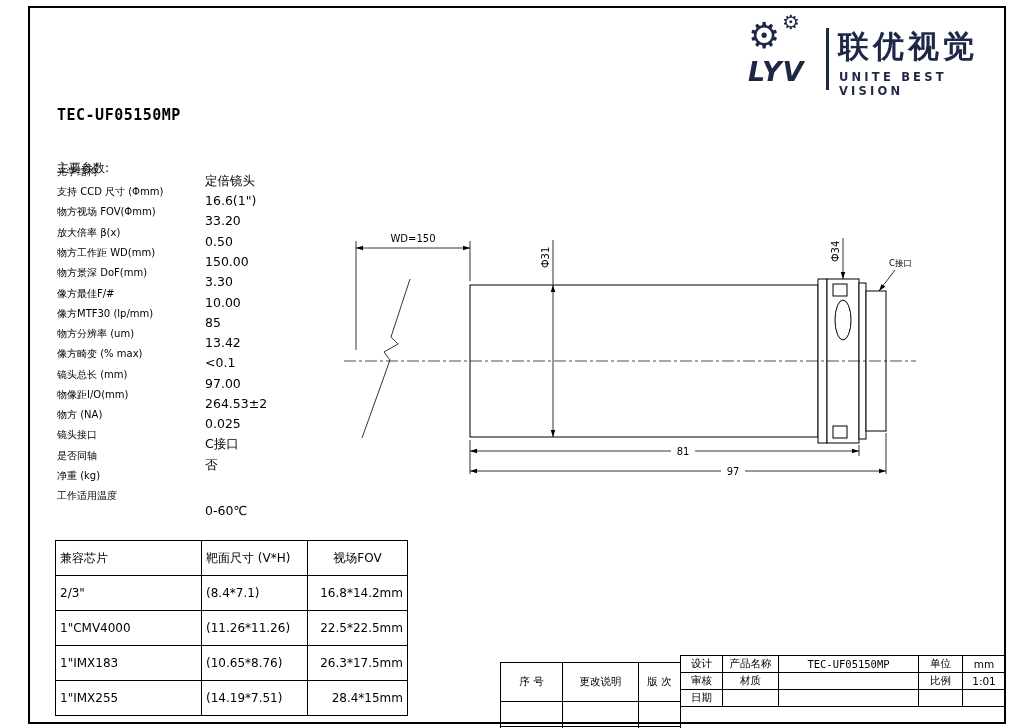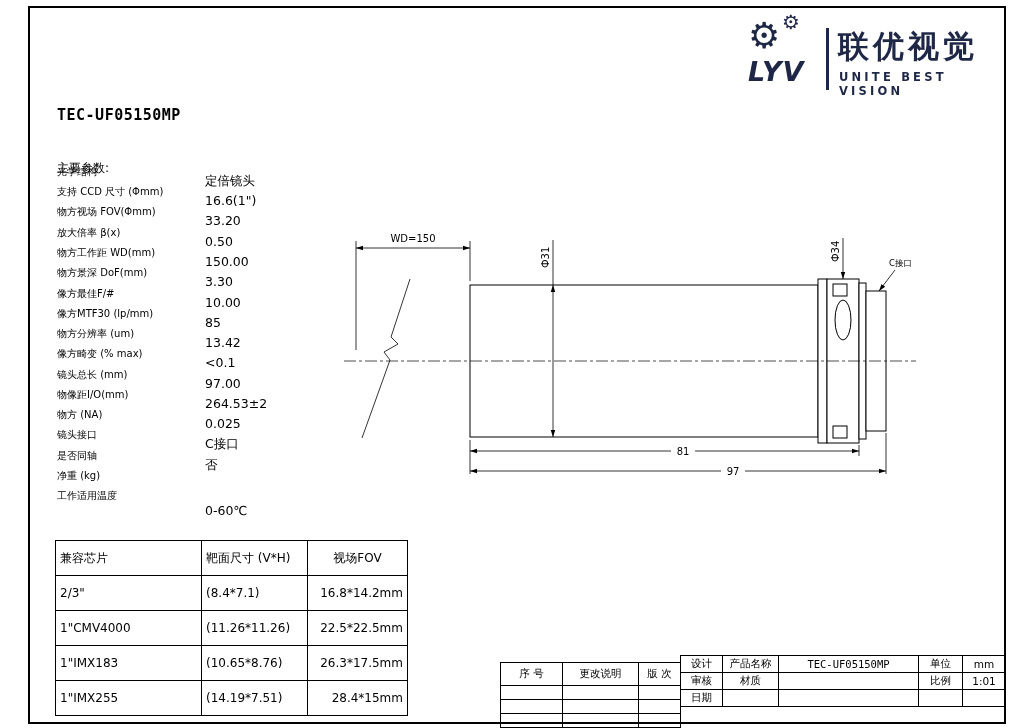--- a/index.html
+++ b/index.html
@@ -45,21 +45,21 @@
   .sensor th.fov { text-align:center; }
   .sensor td.num { text-align:right; }
 
   
   .tb-right { position:absolute; left:680px; top:655px; }
   .tb-right td { font-size:10.5px; height:17px; text-align:center; padding:0 2px; }
   .tb-right col.a{width:42px} .tb-right col.b{width:56px} .tb-right col.c{width:140px}
   .tb-right col.d{width:44px} .tb-right col.e{width:43px}
   .tb-right .mono { font-family:"DejaVu Sans Mono","Liberation Mono",monospace; font-size:10.5px; }
   .tb-left { position:absolute; left:500px; top:662px; }
-  .tb-left td { font-size:10.5px; text-align:center; padding:4px 2px; }
+  .tb-left td { font-size:10.5px; text-align:center; padding:12px 2px; }
   .tb-left col.a{width:62px} .tb-left col.b{width:76px} .tb-left col.c{width:42px}
   .tb-left tr.hdr td { height:18px; }
   .tb-left tr.empty td { height:14px; }
 </style>
 </head>
 <body>
 
 <div class="frame"></div>
 
 <div class="logo">

